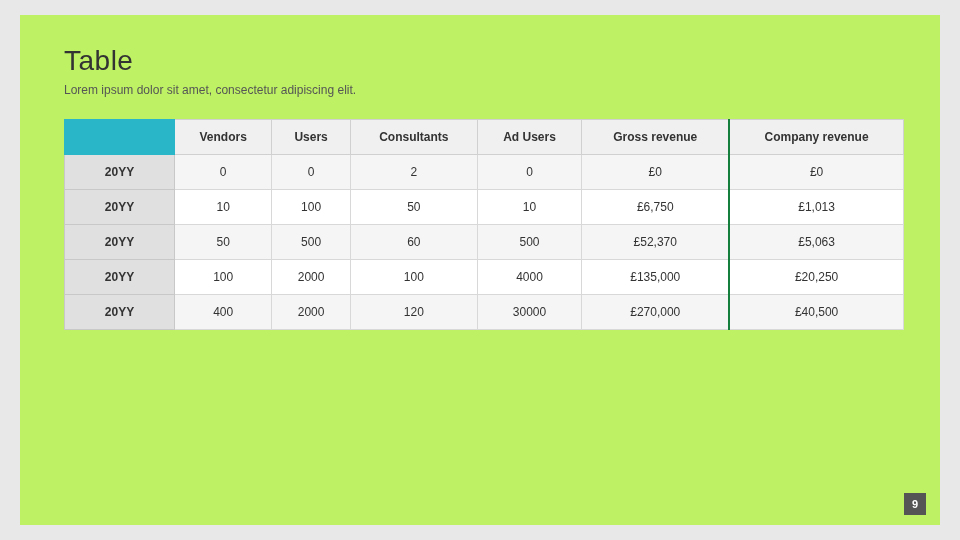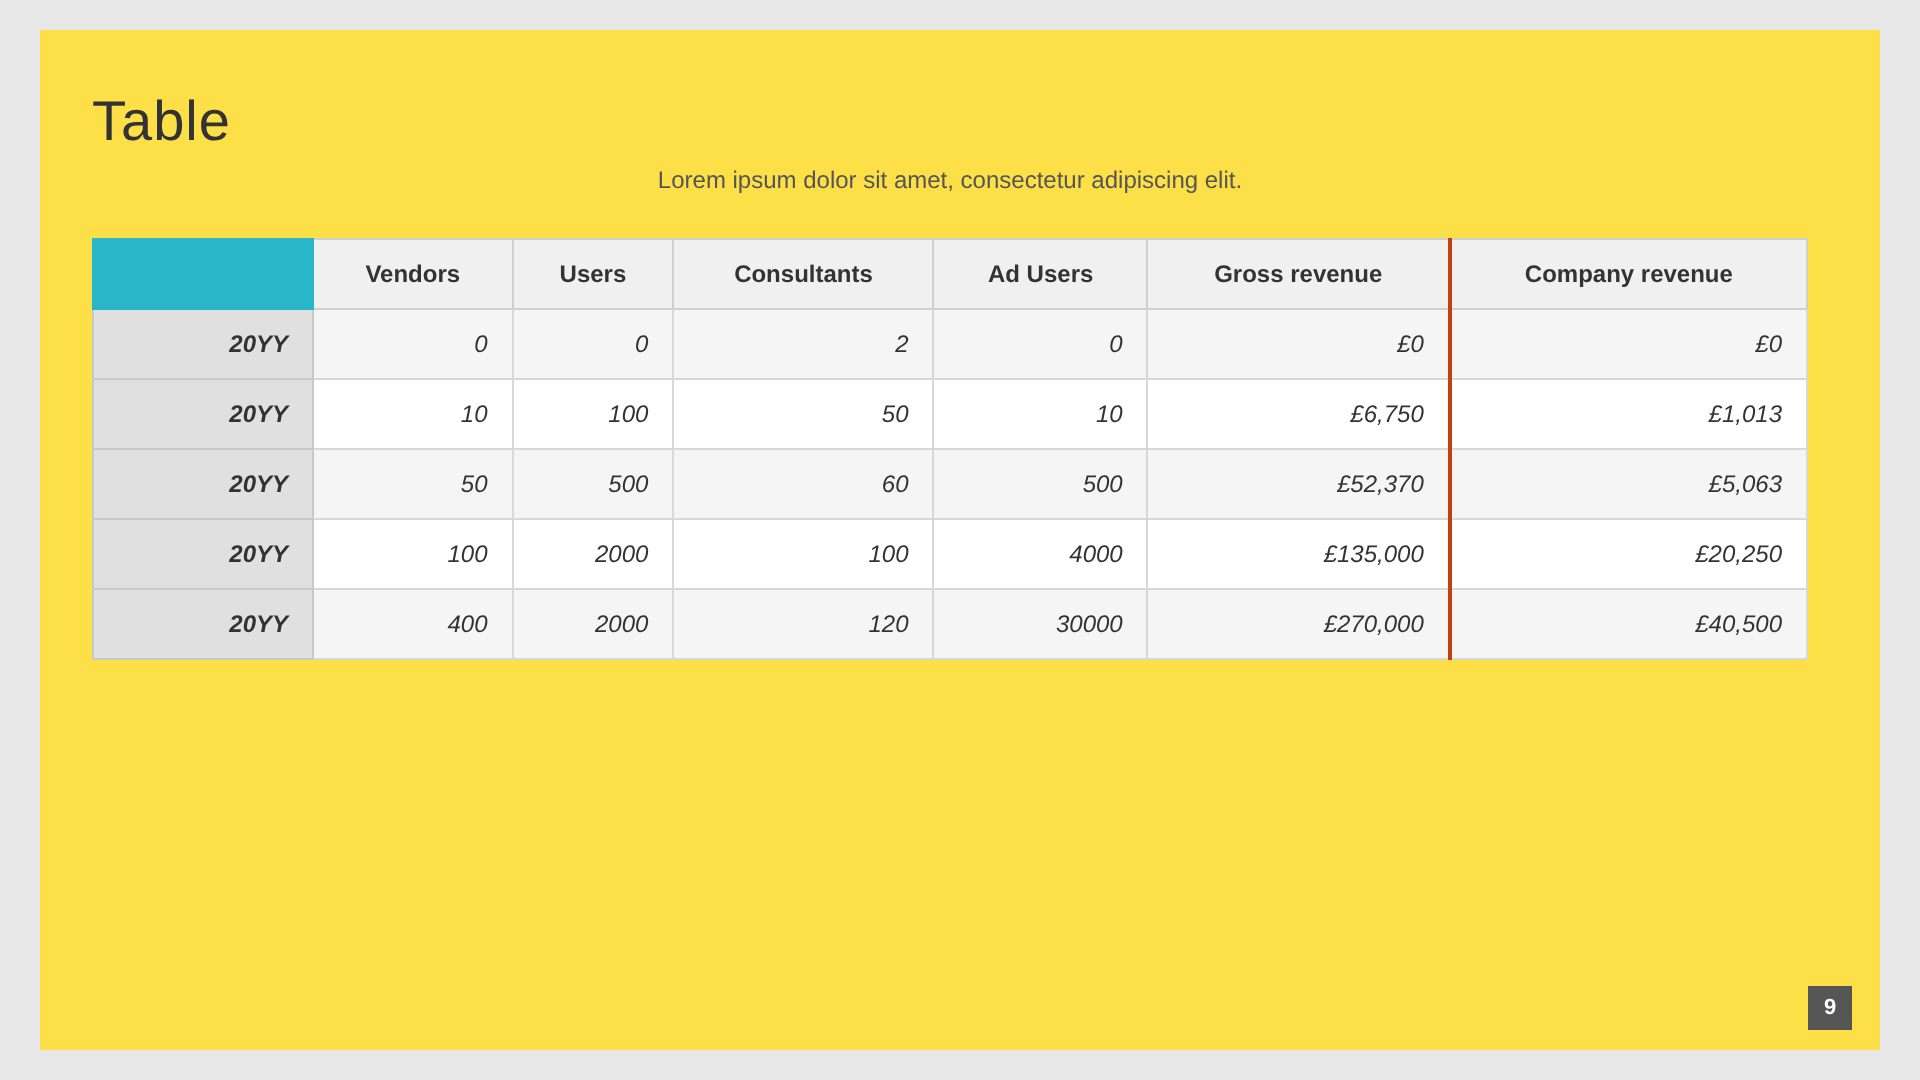--- a/index.html
+++ b/index.html
@@ -9,39 +9,38 @@
       background: #e8e8e8;
       font-family: 'Segoe UI', Arial, sans-serif;
       display: flex;
       align-items: center;
       justify-content: center;
       overflow: hidden;
     }
     .slide {
       width: 920px;
       height: 510px;
-      background: #fde047;
-      padding: 30px 36px 24px 26px;
+      background: #bef264;
+      padding: 30px 36px 24px 44px;
       position: relative;
       display: flex;
       flex-direction: column;
     }
     .slide-title {
       font-size: 28px;
       font-weight: 300;
       color: #333;
       margin-bottom: 6px;
       letter-spacing: 0.5px;
     }
     .slide-subtitle {
       font-size: 12px;
       color: #555;
       margin-bottom: 22px;
       font-weight: 400;
-      text-align: center;
     }
     table {
       width: 100%;
       border-collapse: collapse;
       font-size: 12px;
     }
     thead tr {
       background: #ffffff;
     }
     thead th {
@@ -59,35 +58,34 @@
       width: 110px;
     }
     tbody tr {
       background: #ffffff;
     }
     tbody tr:nth-child(odd) {
       background: #f5f5f5;
     }
     tbody td {
       padding: 10px 12px;
-      text-align: right;
+      text-align: center;
       border: 1px solid #d8d8d8;
       color: #333;
       font-size: 12px;
-      font-style: italic;
     }
     tbody td:first-child {
       font-weight: 700;
       background: #e0e0e0;
       color: #333;
       border: 1px solid #c8c8c8;
     }
     
     th.gross-revenue, td.gross-revenue {
-      border-right: 2px solid #c2410c;
+      border-right: 2px solid #15803d;
     }
     th.company-revenue, td.company-revenue {
       border-left: none;
     }
     .page-num {
       position: absolute;
       bottom: 10px;
       right: 14px;
       background: #555;
       color: #fff;

